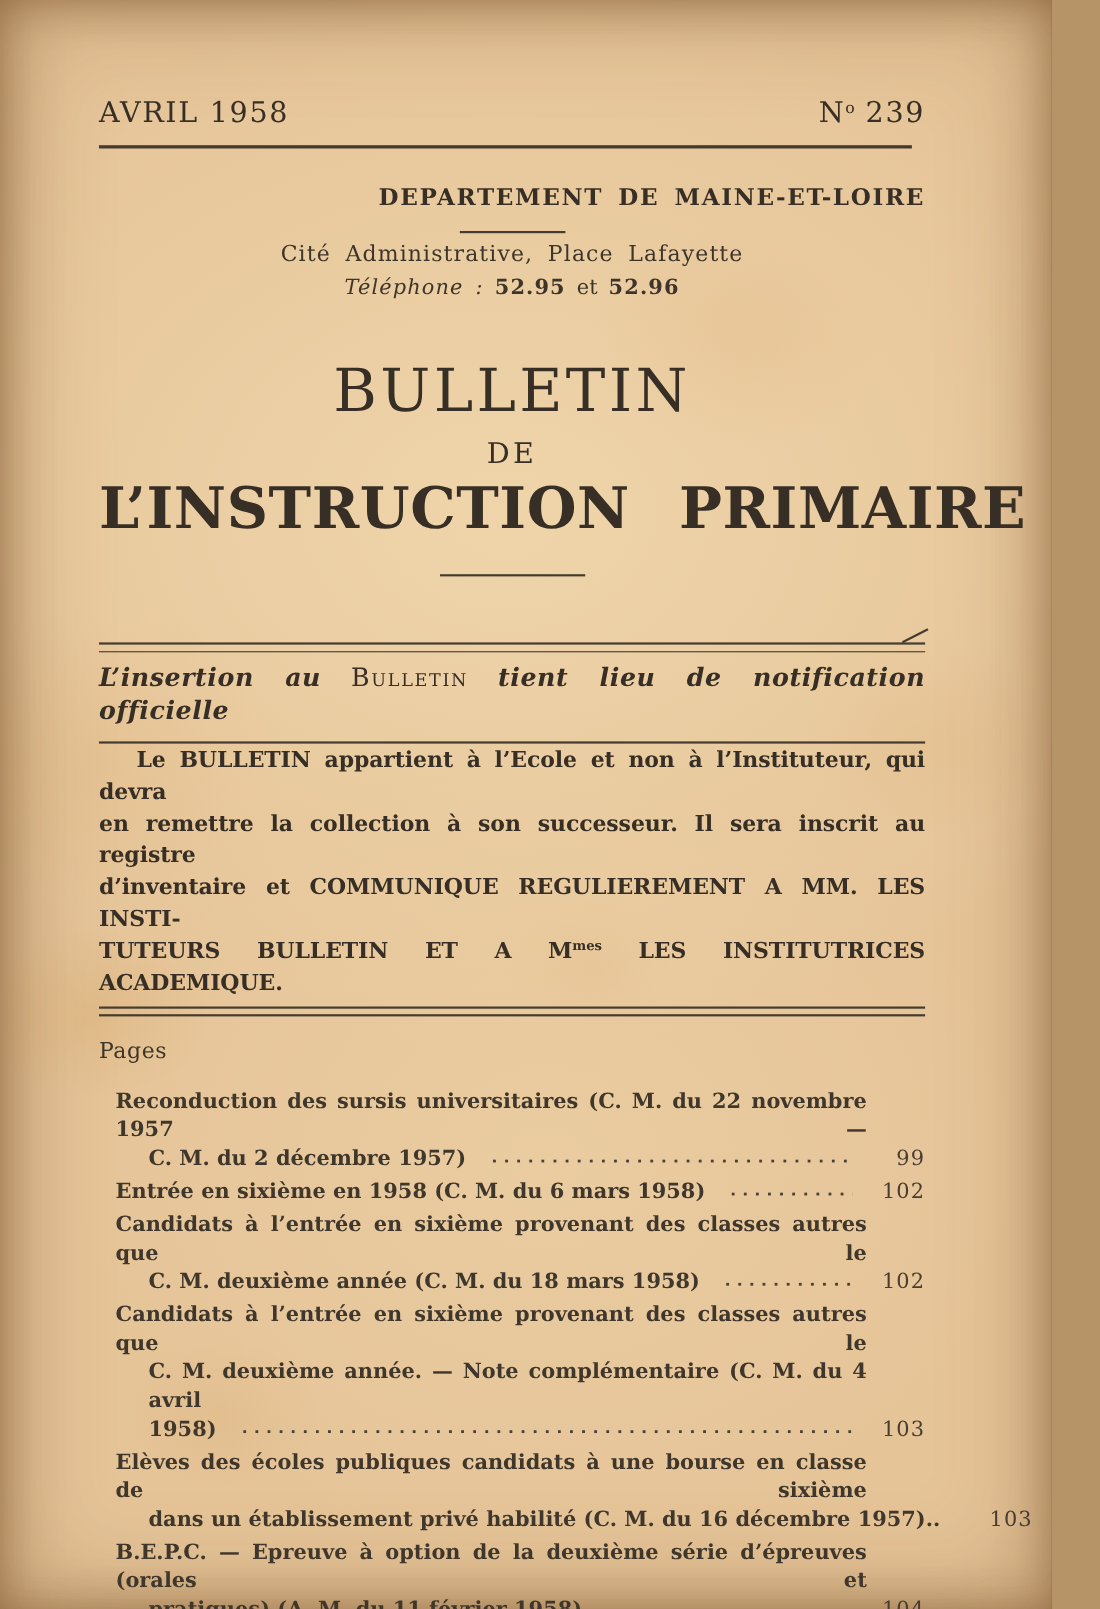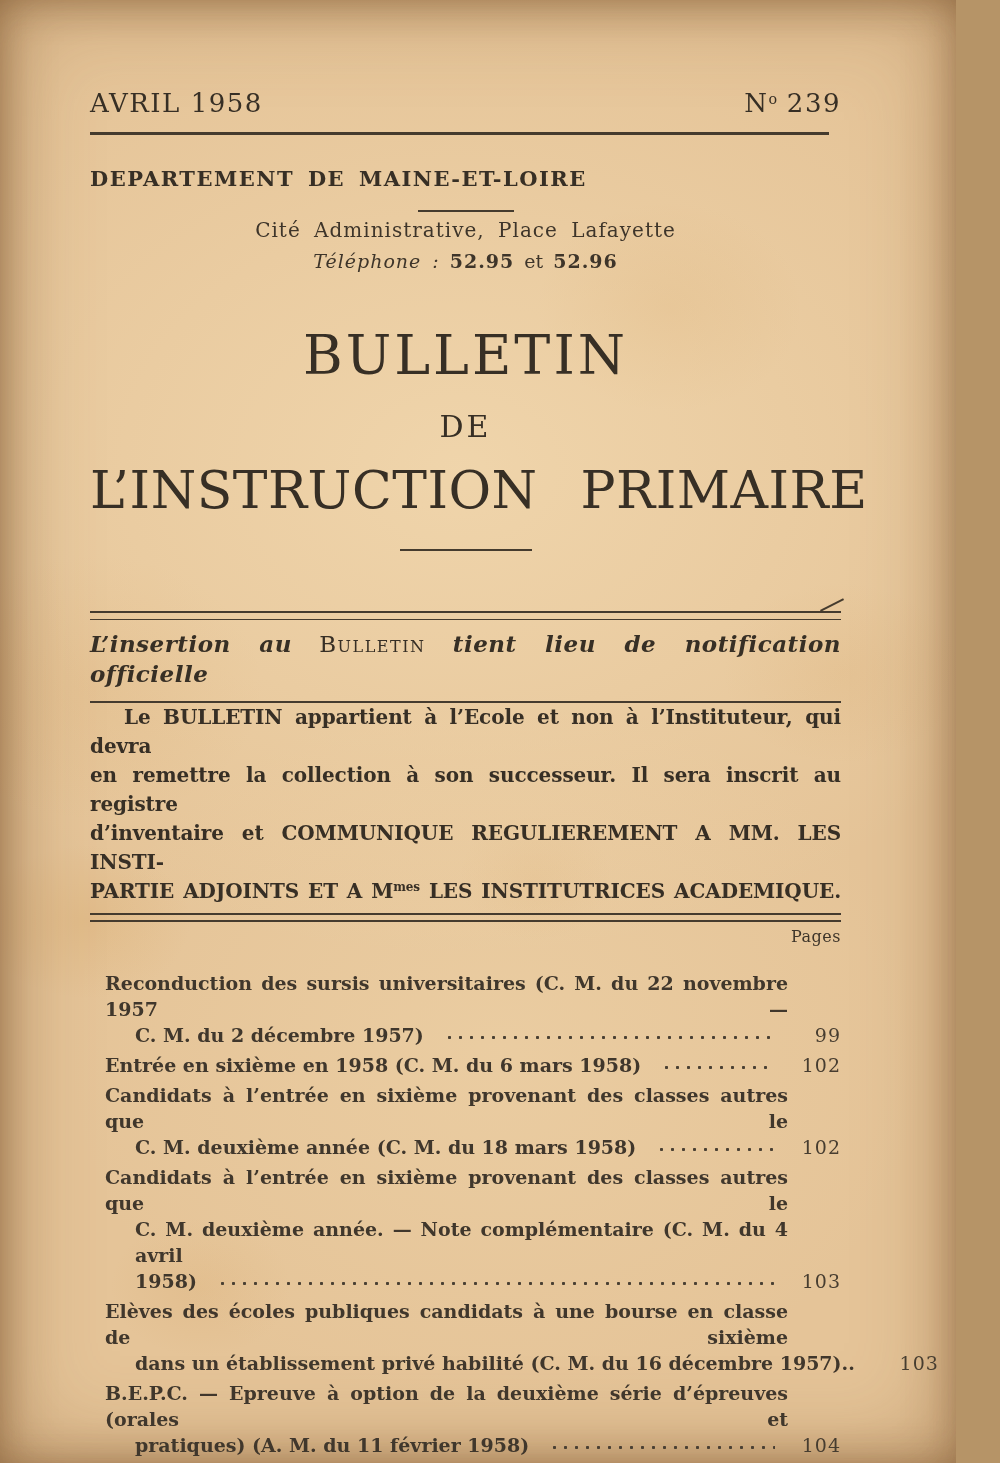--- a/index.html
+++ b/index.html
@@ -41,43 +41,43 @@
     display: flex; justify-content: space-between; align-items: baseline;
     font-size: 26px; line-height: 30px; letter-spacing: 1.5px; color: var(--ink-dark);
   }
   .hdr-no sup { font-size: 0.55em; vertical-align: 0.55em; line-height: 0; letter-spacing: 0; }
 
   .rule { background: var(--rule); }
   .rule-header { height: 2.5px; margin-top: 14px; margin-right: 12px; }
 
   
   .dept {
-    margin-top: 31px; text-align: left;
+    margin-top: 31px; text-align: right;
     font-size: 21px; line-height: 26px; font-weight: bold; letter-spacing: 1.5px;
     color: var(--ink-dark); word-spacing: 5px;
   }
   .rule-short { height: 2px; width: 96px; margin: 18px auto 0; background: var(--rule); }
   .office {
     margin-top: 31px; text-align: center;
     font-size: 21px; line-height: 27px; letter-spacing: 1.5px; word-spacing: 6px;
   }
   .addr { margin-top: 5px; text-align: center; font-size: 20px; line-height: 26px; letter-spacing: 1px; word-spacing: 6px; }
   .phone { margin-top: 6px; text-align: center; font-size: 19px; line-height: 25px; word-spacing: 4px; }
   .phone-label { font-style: italic; letter-spacing: 1px; }
   .phone-num { font-weight: bold; letter-spacing: 1px; }
 
   
   .title1 {
     margin-top: 52px; text-align: center; font-weight: normal;
     font-size: 54px; line-height: 60px; letter-spacing: 3px; color: var(--ink-dark);
     white-space: nowrap;
   }
-  .title-de { margin-top: 26px; text-align: center; font-size: 30px; line-height: 30px; letter-spacing: 3px; color: var(--ink-dark); }
+  .title-de { margin-top: 12px; text-align: center; font-size: 26px; line-height: 30px; letter-spacing: 3px; color: var(--ink-dark); }
   .title2 {
-    margin-top: 17px; text-align: center; font-weight: normal;
+    margin-top: 4px; text-align: center; font-weight: bold;
     font-size: 52px; line-height: 62px; letter-spacing: 0.5px; word-spacing: 26px;
     color: var(--ink-dark); white-space: nowrap;
   }
   .rule-short2 { width: 132px; height: 2.5px; margin-top: 28px; }
 
   
   .rule-double {
     position: relative; margin-top: 60px; height: 9px;
     border-top: 2.5px solid var(--rule); border-bottom: 1.8px solid var(--rule);
   }
@@ -101,21 +101,21 @@
   .rule-double2 {
     margin-top: 7px; height: 8.5px;
     border-top: 2.2px solid var(--rule); border-bottom: 2.2px solid var(--rule);
   }
 
   
   .sommaire-title {
     margin-top: 28px; text-align: center; font-size: 35px; line-height: 44px;
     letter-spacing: 2px; color: var(--ink-dark); font-weight: normal;
   }
-  .pages-label { margin-top: 4px; text-align: right; font-size: 16px; line-height: 22px; letter-spacing: 0.5px; }
+  .pages-label { margin-top: 20px; font-size: 20px; line-height: 22px; letter-spacing: 0.5px; }
   .section-heading {
     margin-top: 10px; text-align: center; font-size: 20px; line-height: 26px;
     font-weight: bold; letter-spacing: 1px; word-spacing: 3px; color: var(--ink-dark);
   }
 
   
   .toc { margin-top: 22px; padding-left: 15px; font-size: 19px; font-weight: bold; color: #40372c; }
   .toc-entry { margin-bottom: 4px; }
   .toc-line { line-height: 26px; text-align: justify; text-align-last: justify; margin-right: 53px; }
   .toc-line.cont { padding-left: 30px; }
@@ -163,21 +163,21 @@
     <span class="ins-italic">L’insertion au</span>
     <span class="ins-sc">Bulletin</span>
     <span class="ins-italic">tient lieu de notification officielle</span>
   </div>
   <div class="rule-thick"></div>
 
   <div class="ownership">
     <div class="own-line own-first">Le BULLETIN appartient à l’Ecole et non à l’Instituteur, qui devra</div>
     <div class="own-line">en remettre la collection à son successeur. Il sera inscrit au registre</div>
     <div class="own-line">d’inventaire et COMMUNIQUE REGULIEREMENT A MM. LES INSTI-</div>
-    <div class="own-line"><span>PARTIE ADJOINTS ET A M</span><sup>mes</sup><span> LES INSTITUTRICES ACADEMIQUE.</span></div>
+    <div class="own-line"><span>TUTEURS BULLETIN ET A M</span><sup>mes</sup><span> LES INSTITUTRICES ACADEMIQUE.</span></div>
   </div>
   <div class="rule-double rule-double2"></div>
 
   <div class="pages-label">Pages</div>
 
   <div class="toc">
 
     <div class="toc-entry">
       <div class="toc-line">Reconduction des sursis universitaires (C. M. du 22 novembre 1957 —</div>
       <div class="toc-last cont">

